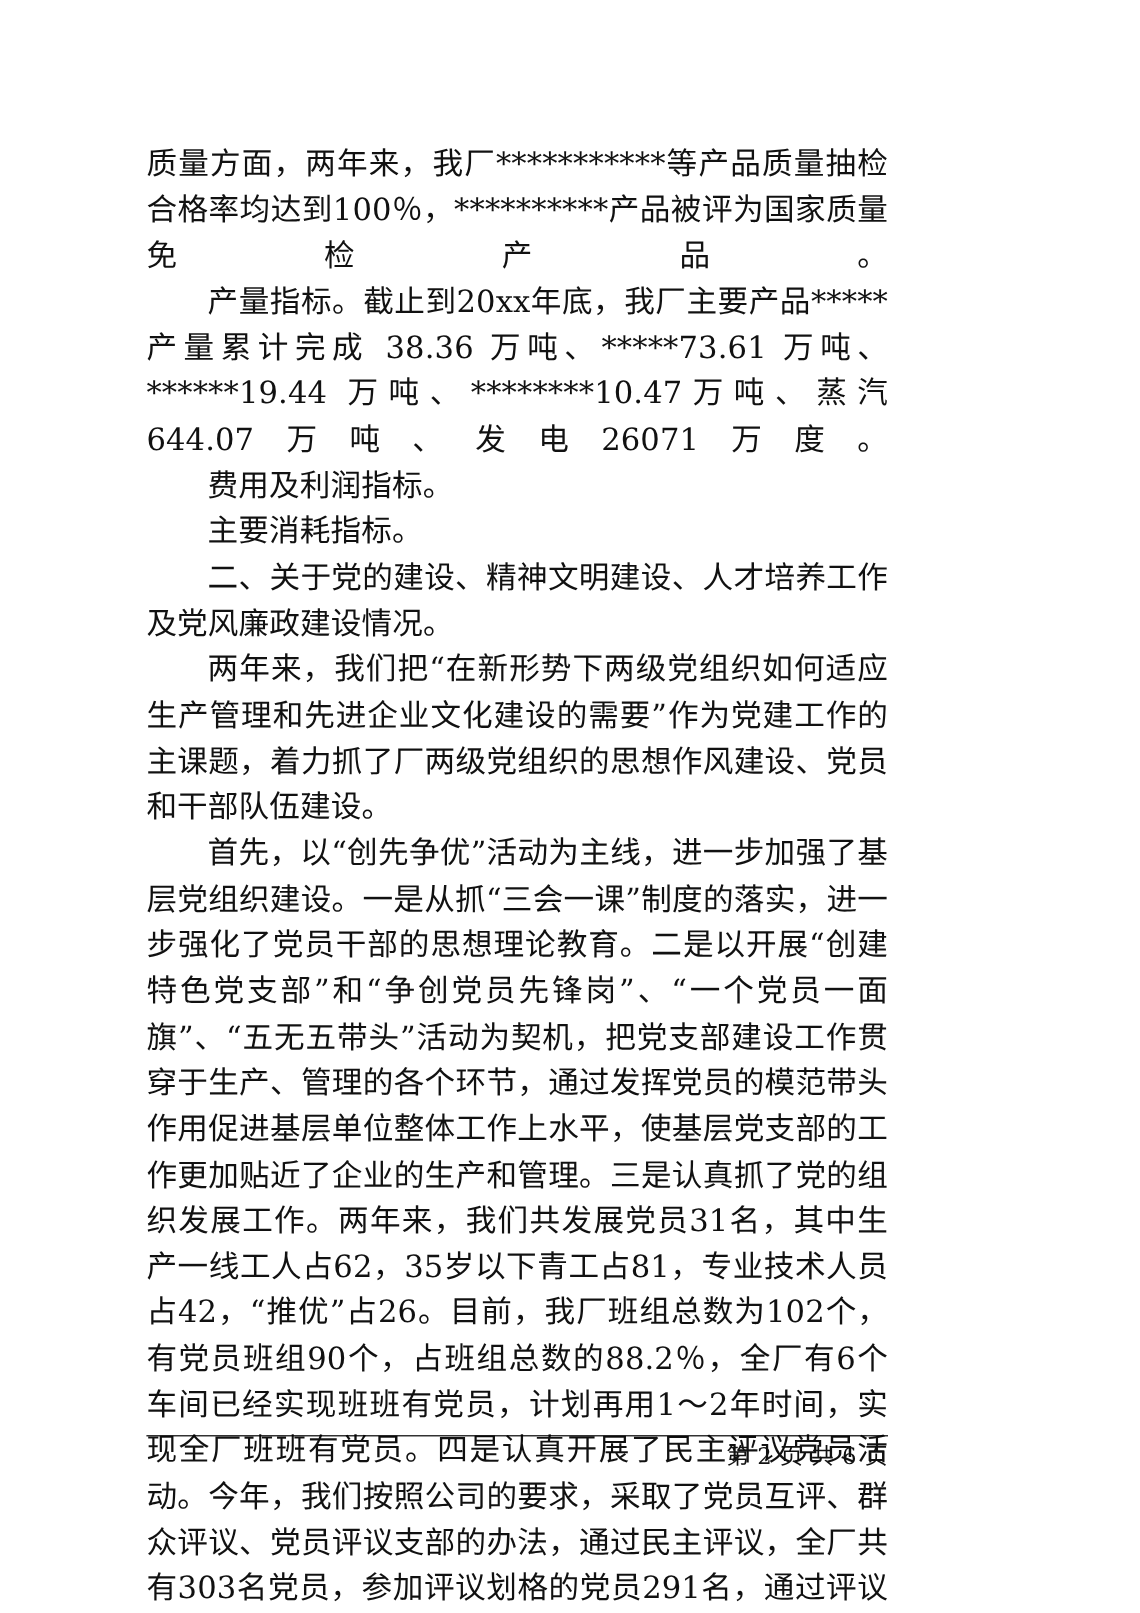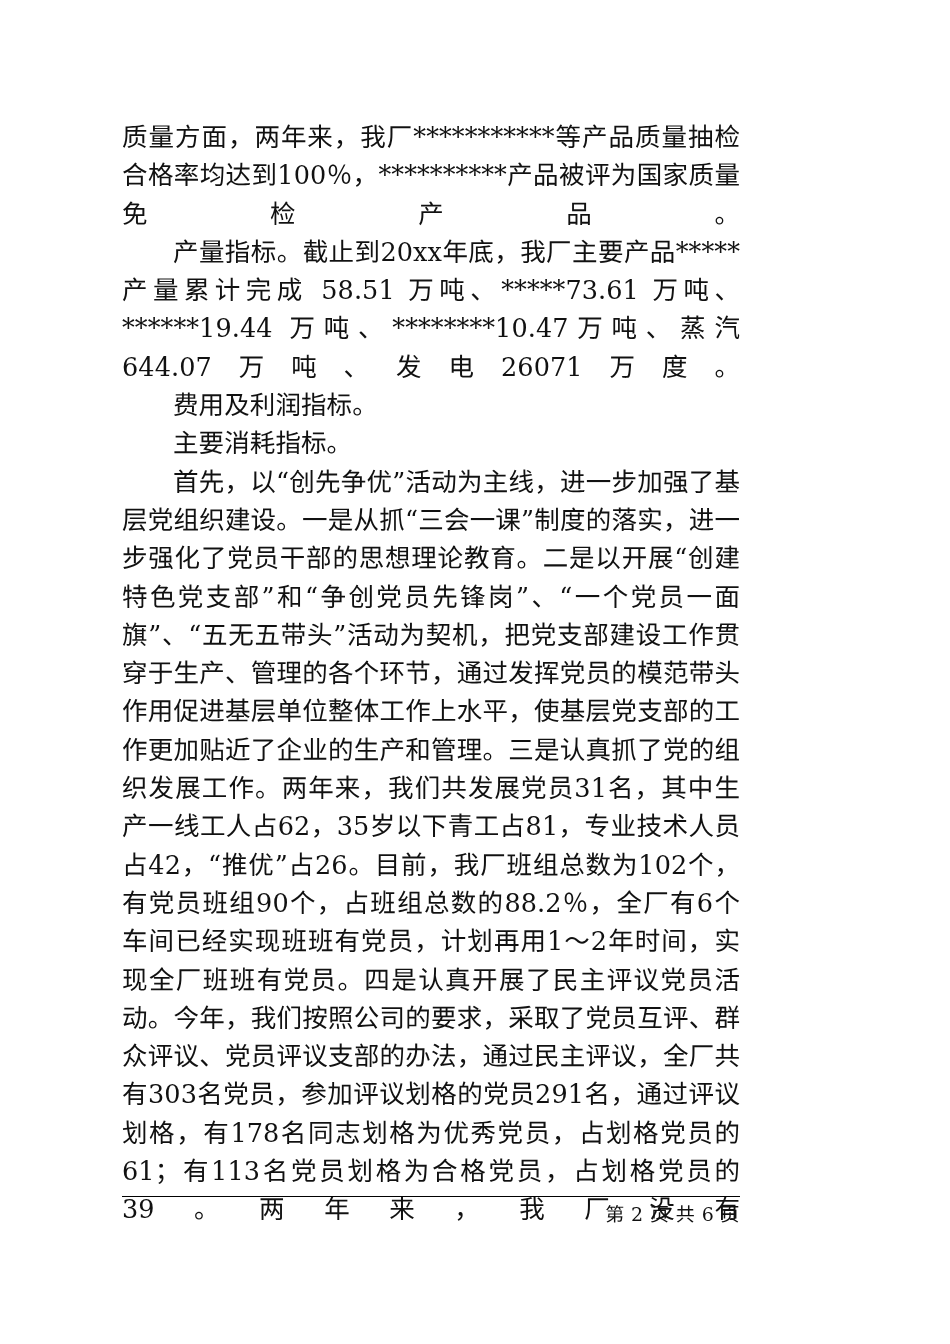--- a/index.html
+++ b/index.html
@@ -78,28 +78,30 @@
 </style>
 </head>
 <body>
 
 <div class="page">
 
   <div class="doc-body">
 
     <p class="para stretch-all">质量方面，两年来，我厂***********等产品质量抽检合格率均达到100％，**********产品被评为国家质量免检产品。</p>
 
-    <p class="para indent stretch-all">产量指标。截止到20xx年底，我厂主要产品*****产量累计完成 58.51 万吨、*****73.61 万吨、******19.44 万吨、********10.47万吨、蒸汽644.07万吨、发电26071万度。</p>
+    <p class="para indent stretch-all">产量指标。截止到20xx年底，我厂主要产品*****产量累计完成 38.36 万吨、*****73.61 万吨、******19.44 万吨、********10.47万吨、蒸汽644.07万吨、发电26071万度。</p>
 
     <p class="para indent">费用及利润指标。</p>
 
     <p class="para indent">主要消耗指标。</p>
 
+    <p class="para indent">二、关于党的建设、精神文明建设、人才培养工作及党风廉政建设情况。</p>
 
 
+    <p class="para indent">两年来，我们把“在新形势下两级党组织如何适应生产管理和先进企业文化建设的需要”作为党建工作的主课题，着力抓了厂两级党组织的思想作风建设、党员和干部队伍建设。</p>
 
     <p class="para indent stretch-all">首先，以“创先争优”活动为主线，进一步加强了基层党组织建设。一是从抓“三会一课”制度的落实，进一步强化了党员干部的思想理论教育。二是以开展“创建特色党支部”和“争创党员先锋岗”、“一个党员一面旗”、“五无五带头”活动为契机，把党支部建设工作贯穿于生产、管理的各个环节，通过发挥党员的模范带头作用促进基层单位整体工作上水平，使基层党支部的工作更加贴近了企业的生产和管理。三是认真抓了党的组织发展工作。两年来，我们共发展党员31名，其中生产一线工人占62，35岁以下青工占81，专业技术人员占42，“推优”占26。目前，我厂班组总数为102个，有党员班组90个，占班组总数的88.2％，全厂有6个车间已经实现班班有党员，计划再用1～2年时间，实现全厂班班有党员。四是认真开展了民主评议党员活动。今年，我们按照公司的要求，采取了党员互评、群众评议、党员评议支部的办法，通过民主评议，全厂共有303名党员，参加评议划格的党员291名，通过评议划格，有178名同志划格为优秀党员，占划格党员的61；有113名党员划格为合格党员，占划格党员的39。两年来，我厂没有</p>
 
   </div>
 
   <div class="footer-rule"></div>
 
   <div class="footer">第 2 页 共 6 页</div>
 
 </div>

